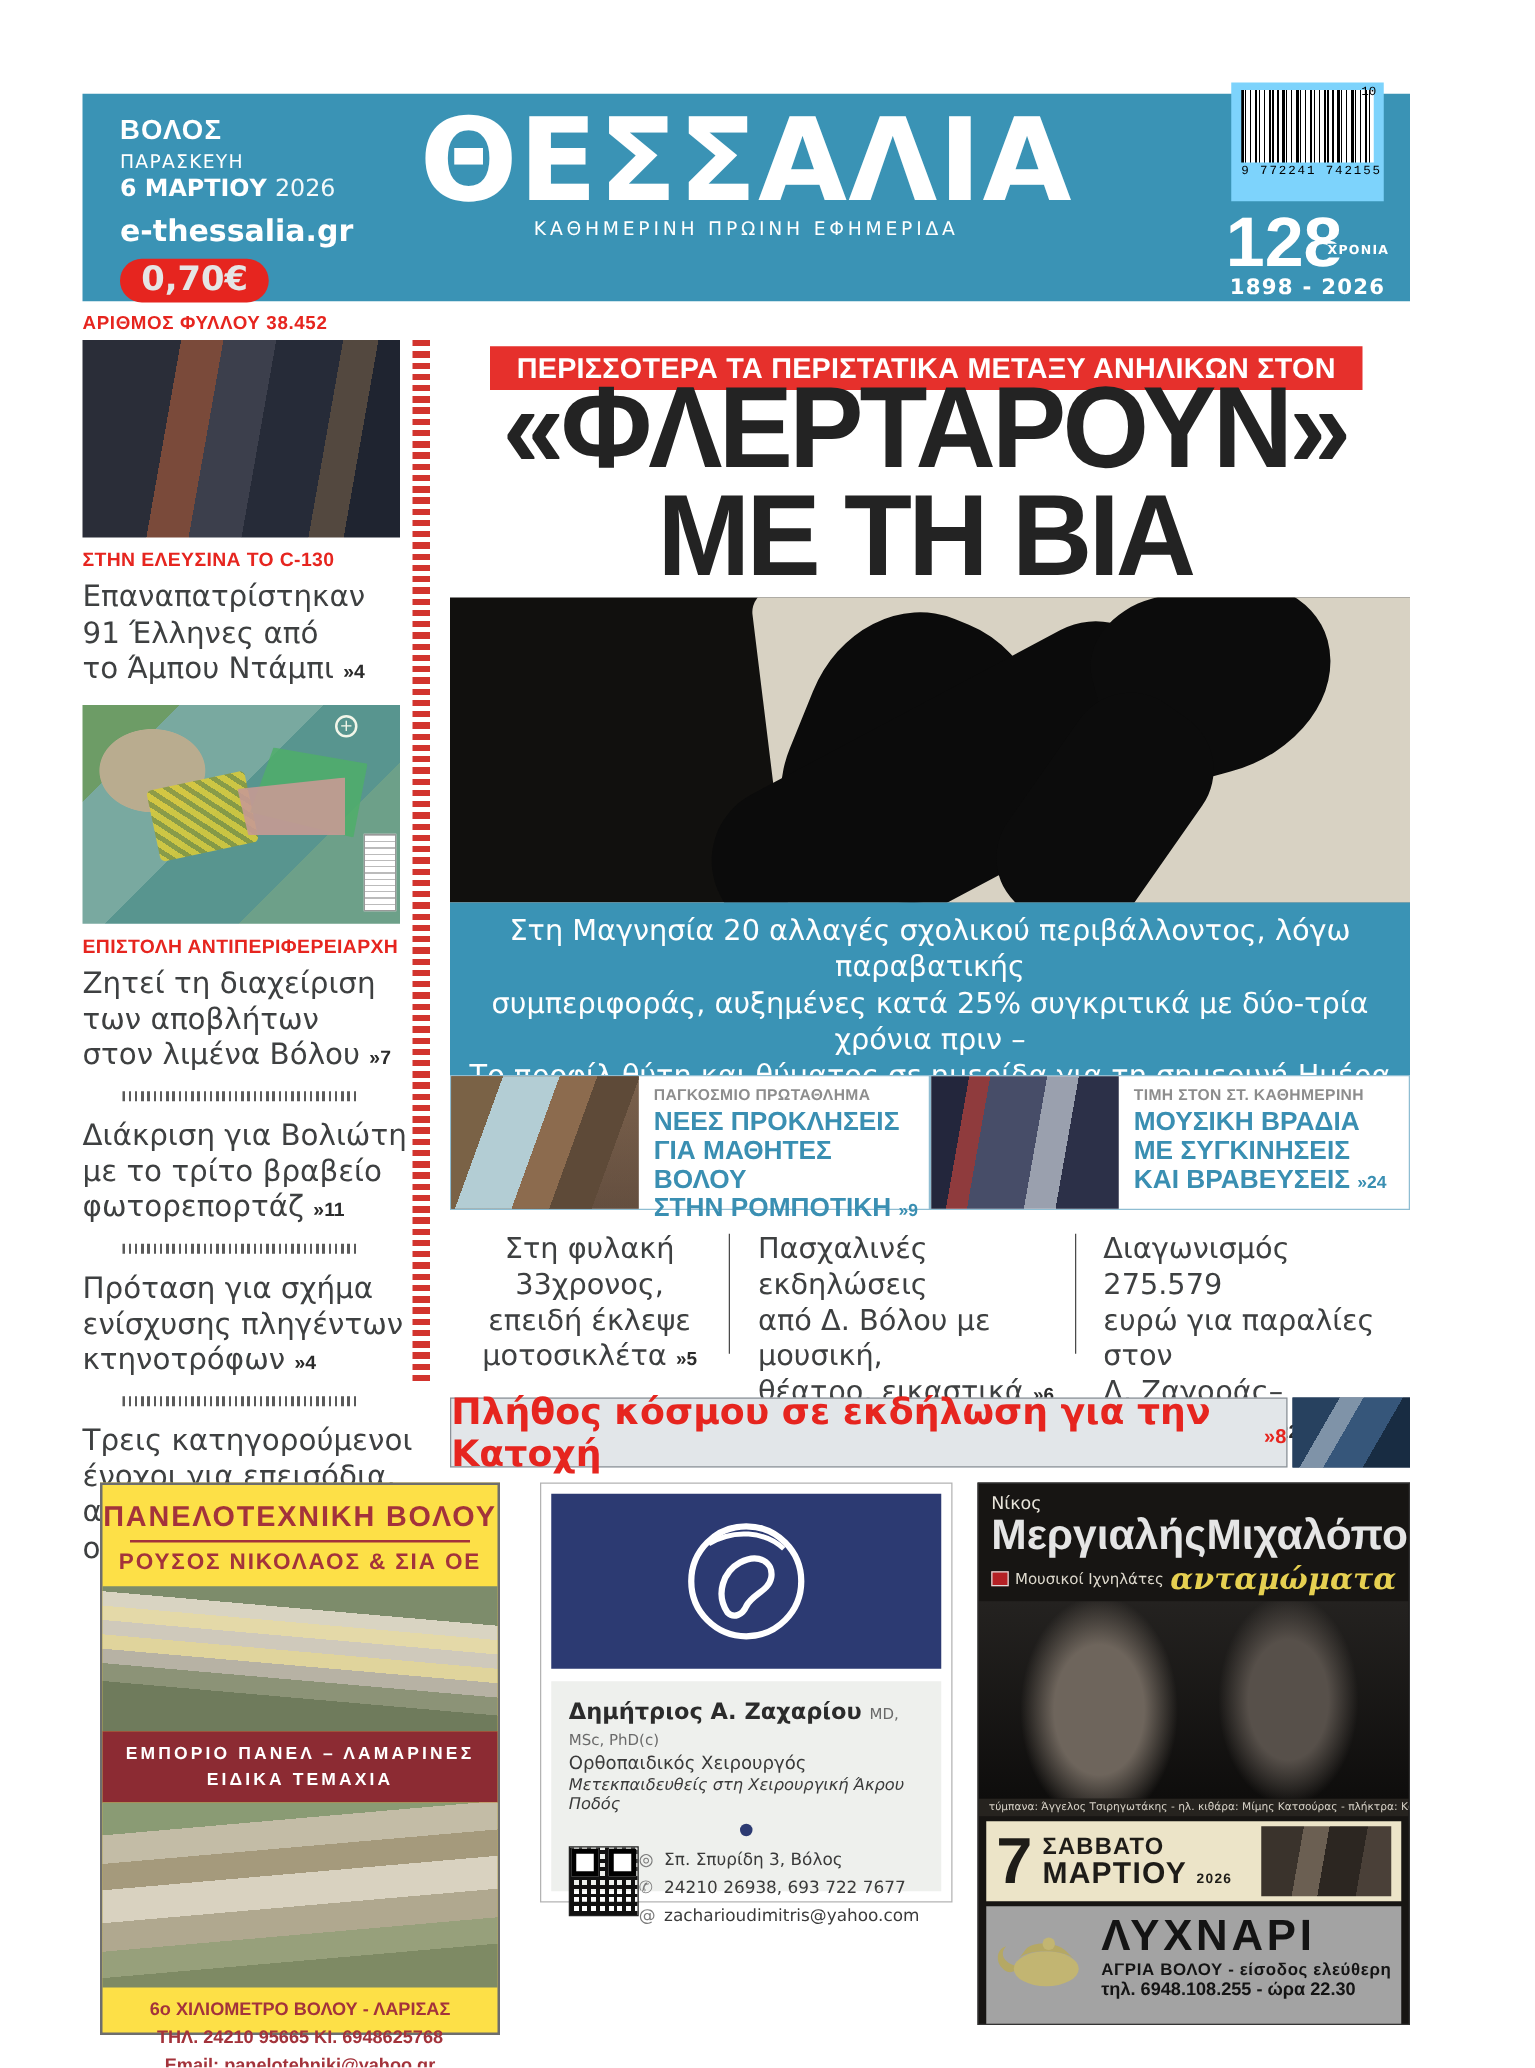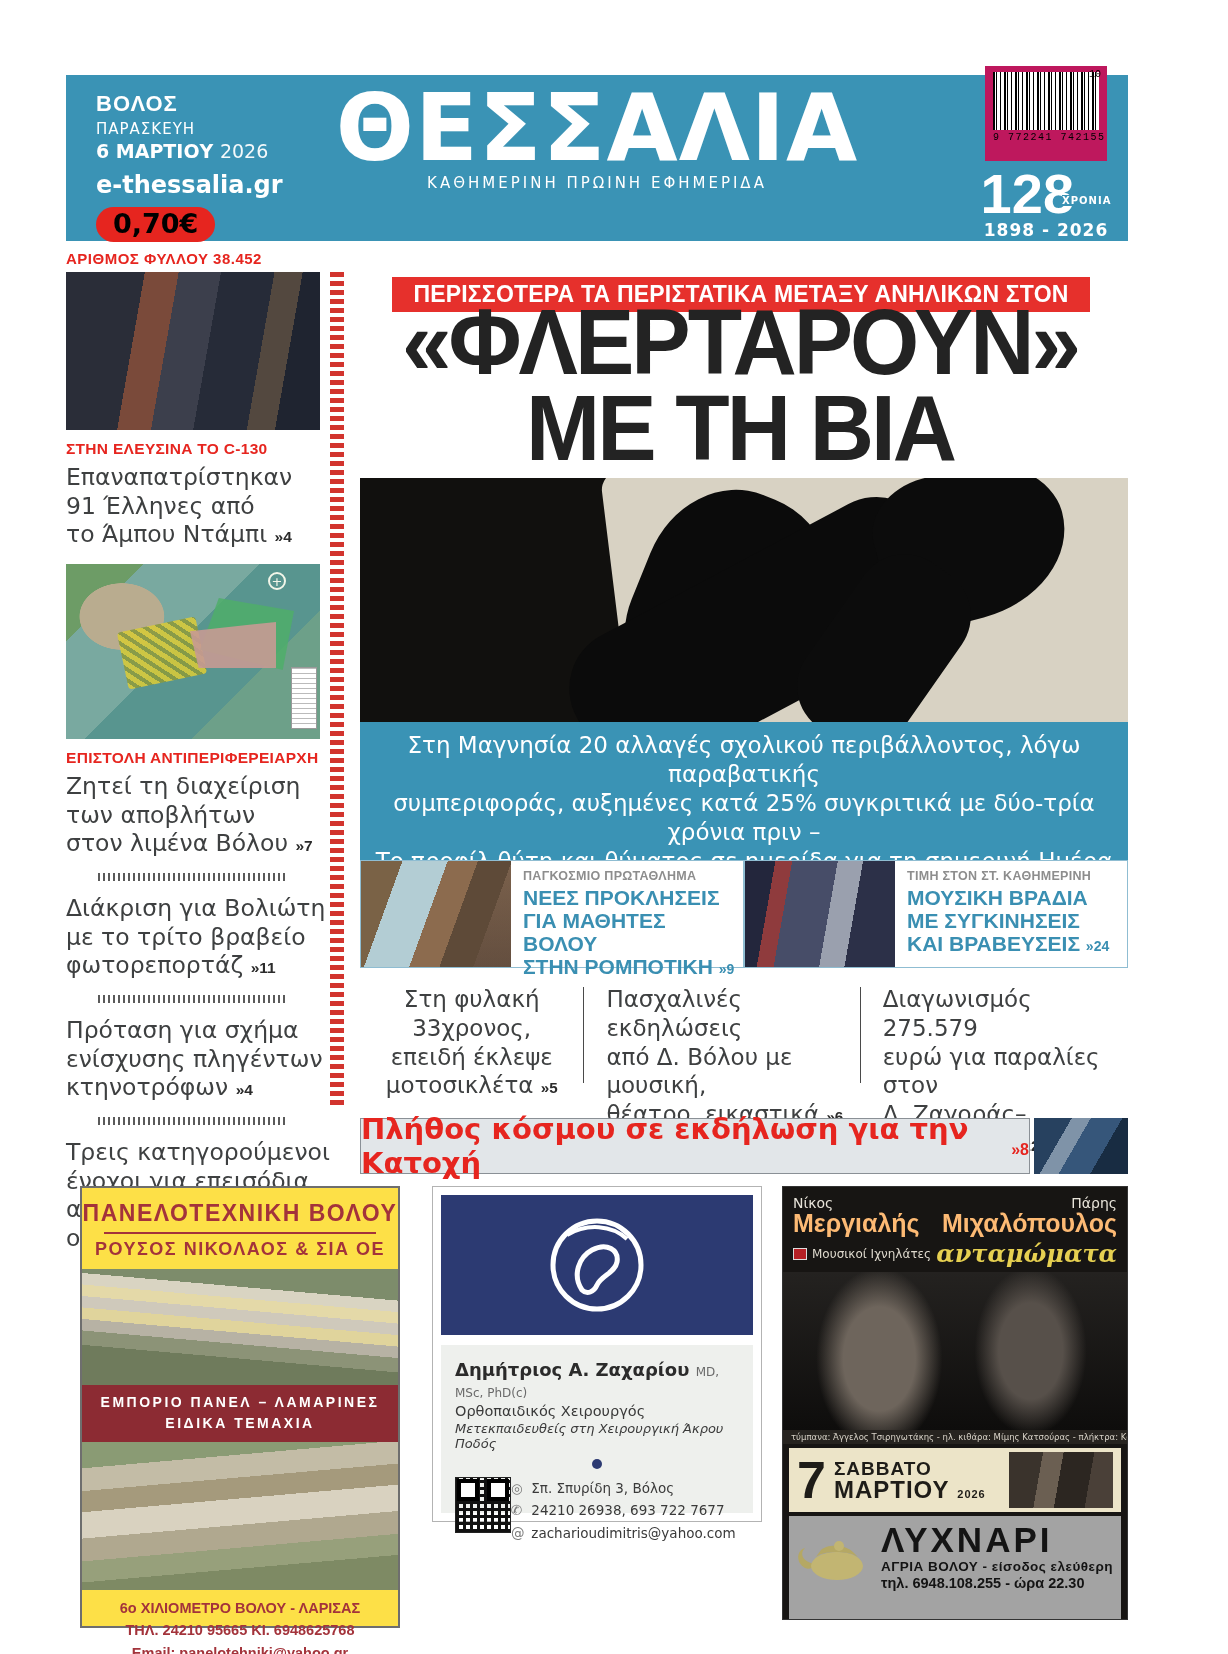--- a/index.html
+++ b/index.html
@@ -7,26 +7,26 @@
   .page { position:relative; width:1228px; height:1654px; background:#fff; overflow:hidden; }
 
   
   .header { position:absolute; left:66px; top:75px; width:1062px; height:166px; background:#3a93b5; }
   .hdr-left { position:absolute; left:30px; top:16px; color:#fff; }
   .hdr-city { font-family:"Liberation Sans",sans-serif; font-weight:bold; font-size:22px; letter-spacing:1px; }
   .hdr-day { font-size:15px; margin-top:3px; letter-spacing:1px; }
   .hdr-date { font-size:19px; margin-top:2px; font-weight:bold; }
   .hdr-year { font-weight:normal; opacity:.95; }
   .hdr-site { font-size:24px; font-weight:bold; margin-top:9px; }
-  .price-pill { display:inline-block; margin-top:8px; background:#e6251f; color:#000000; font-weight:bold;
+  .price-pill { display:inline-block; margin-top:8px; background:#e6251f; color:#e5e5e5; font-weight:bold;
     font-size:27px; padding:1px 17px 3px; border-radius:21px; }
   .masthead { position:absolute; left:250px; right:250px; top:4px; text-align:center; color:#fff; }
   .masthead-title { font-family:"DejaVu Sans",sans-serif; font-weight:bold; font-size:92px; line-height:1.08; letter-spacing:1px; }
   .masthead-sub { font-size:15px; letter-spacing:3px; margin-top:-4px; }
-  .barcode-box { position:absolute; left:919px; top:-9px; width:122px; height:95px; background:#be185d; padding:6px 8px 2px; }
+  .barcode-box { position:absolute; left:919px; top:-9px; width:122px; height:95px; background:#7dd3fc; padding:6px 8px 2px; }
   .barcode { height:58px; background:
      repeating-linear-gradient(90deg,#000 0 2px,#fff 2px 3px,#000 3px 4px,#fff 4px 7px,#000 7px 8px,#fff 8px 11px); }
   .barcode-num { font-family:"Liberation Mono",monospace; font-size:10px; letter-spacing:1.5px; color:#000; margin-top:2px; white-space:nowrap; }
   .barcode-issue { position:absolute; top:3px; right:6px; font-size:10px; color:#000; font-family:"Liberation Mono",monospace; }
   .anniv { position:absolute; left:915px; top:92px; width:130px; color:#fff; text-align:center; }
   .anniv-row { display:flex; justify-content:center; align-items:flex-end; gap:2px; }
   .anniv-years { font-family:"Liberation Sans",sans-serif; font-weight:bold; font-size:56px; line-height:.95; }
   .anniv-label { font-size:10px; font-weight:bold; letter-spacing:1px; margin-bottom:14px; margin-left:-14px; background:#3a93b5; }
   .anniv-range { font-size:17px; font-weight:bold; margin-top:0px; letter-spacing:1px; }
   .issue-no { position:absolute; left:66px; top:250px; color:#e6251f; font-family:"Liberation Sans",sans-serif;
@@ -142,21 +142,21 @@
   .qr::before { left:1px; top:1px; } .qr::after { right:1px; top:1px; }
   .add-lines { font-size:13.5px; color:#3a3a3a; line-height:1.65; }
   .ic { display:inline-block; width:16px; color:#7b7b7b; }
 
   
   .ad-concert { position:absolute; left:782px; top:1186px; width:346px; height:434px; background:#171513; overflow:hidden; border:1px solid #333;
     color:#fff; }
   .adc-names { display:flex; justify-content:space-between; padding:8px 10px 0; align-items:flex-end; }
   .adc-first { font-size:14px; color:#e8e4da; }
   .adc-first.r { text-align:right; }
-  .adc-last { font-family:"Liberation Sans",sans-serif; font-weight:bold; font-size:25px; color:#fdba74; letter-spacing:0; line-height:1; }
+  .adc-last { font-family:"Liberation Sans",sans-serif; font-weight:bold; font-size:34px; color:#e5e5e5; letter-spacing:0; line-height:1; }
   .adc-row2 { display:flex; justify-content:space-between; align-items:center; padding:3px 10px 0; }
   .adc-band { display:flex; align-items:center; gap:5px; font-size:12px; color:#ded9cd; }
   .adc-band-logo { width:14px; height:12px; background:#b52025; border:1px solid #ddd; }
   .adc-show { font-family:"DejaVu Serif",serif; font-style:italic; font-weight:bold; color:#e6d051; font-size:24px; }
   .adc-photo { height:158px; margin-top:4px;
     background:radial-gradient(90px 130px at 28% 55%, #6e655c 0 40%, transparent 70%),
                radial-gradient(80px 120px at 72% 50%, #57504a 0 40%, transparent 70%),
                linear-gradient(#242220,#0e0d0c); }
   .adc-credits { font-size:8.5px; color:#d8d3c8; padding:2px 8px; background:#26231f; white-space:nowrap; overflow:hidden; }
   .adc-date { margin:4px 6px 0; background:#ece4c8; height:64px; display:flex; align-items:center; padding:0 8px; gap:8px; color:#1e1c18; }

